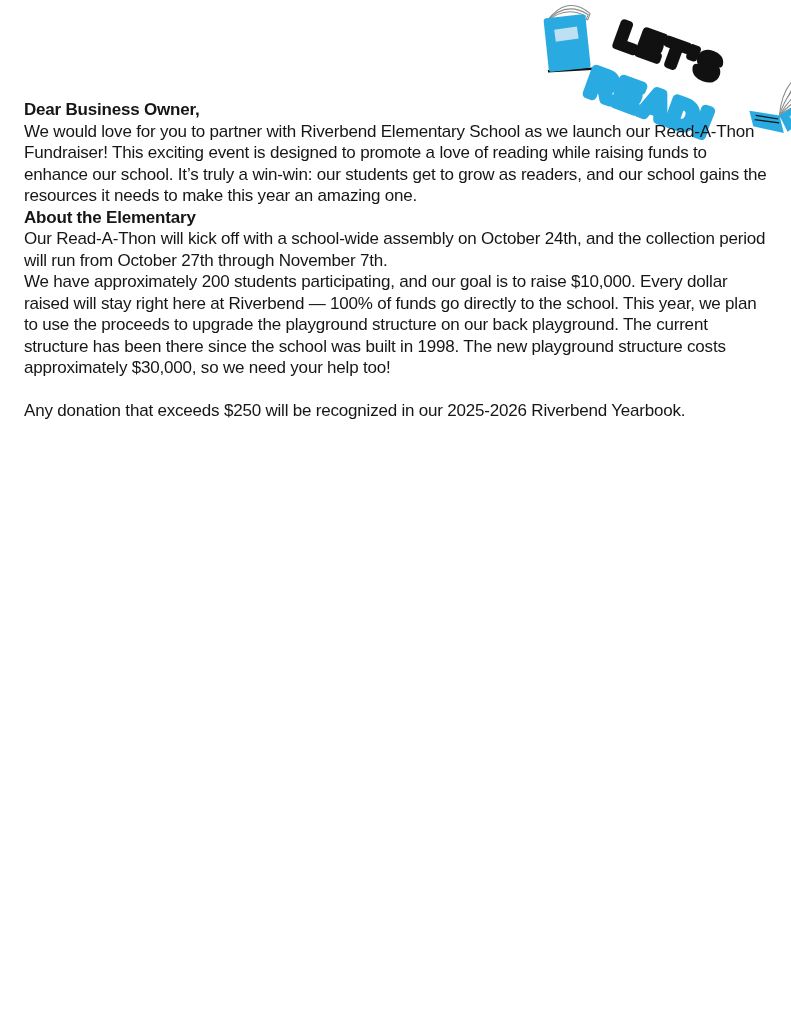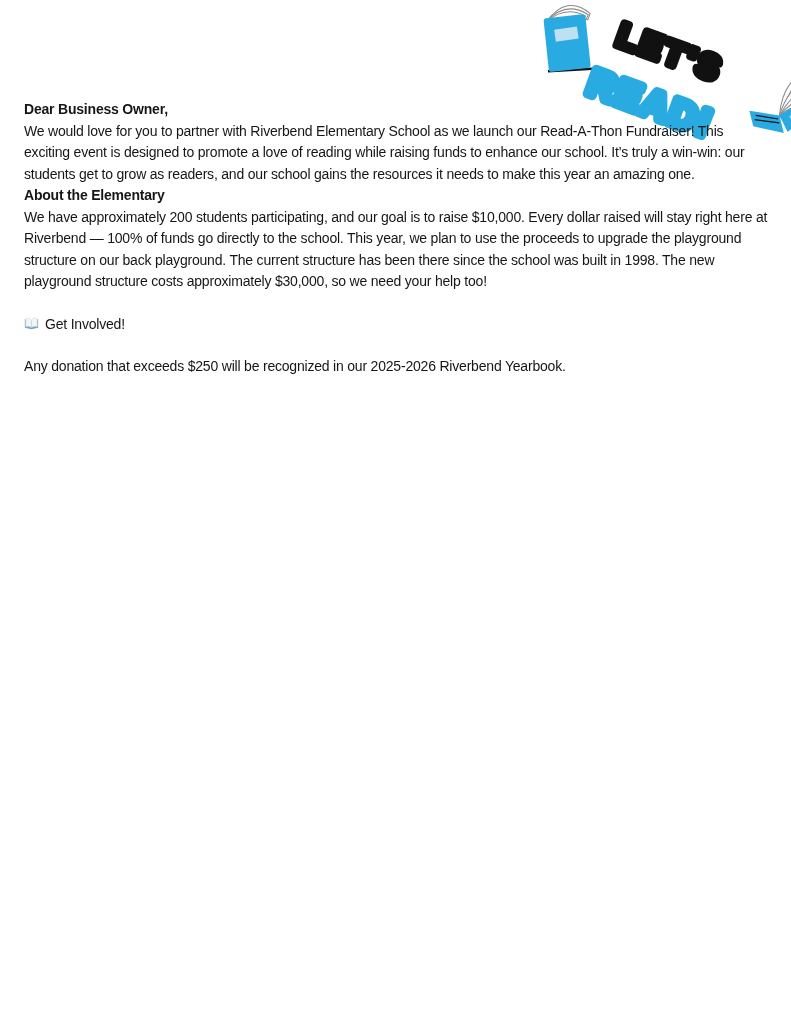--- a/index.html
+++ b/index.html
@@ -7,21 +7,21 @@
     width:791px; height:1024px;
     background:#ffffff;
     position:relative;
     overflow:hidden;
     font-family:"Liberation Sans", sans-serif;
   }
   .content {
     position:absolute;
     left:24px; top:99px;
     width:748px;
-    font-size:14px;
+    font-size:17px;
     line-height:21.5px;
     letter-spacing:-0.2px;
     color:#161616;
   }
   .content p, .content .line { margin:0; }
   .blk { margin:0 0 21px 0; }
   .bold { font-weight:bold; }
   .icon-inline {
     display:inline-block;
     vertical-align:-2px;
@@ -83,32 +83,26 @@
 </svg>
 
 <div class="content">
 
   <p class="bold blk">Dear Business Owner,</p>
 
   <p class="blk">We would love for you to partner with Riverbend Elementary School as we launch our Read-A-Thon Fundraiser! This exciting event is designed to promote a love of reading while raising funds to enhance our school. It’s truly a win-win: our students get to grow as readers, and our school gains the resources it needs to make this year an amazing one.</p>
 
   <div class="blk">
     <div class="line bold">About the Elementary</div>
+    <p>Our Read-A-Thon will kick off with a school-wide assembly on October 24th, and the collection period will run from October 27th through November 7th.</p>
     <p>We have approximately 200 students participating, and our goal is to raise $10,000. Every dollar raised will stay right here at Riverbend — 100% of funds go directly to the school. This year, we plan to use the proceeds to upgrade the playground structure on our back playground. The current structure has been there since the school was built in 1998. The new playground structure costs approximately $30,000, so we need your help too!</p>
   </div>
 
   <div class="blk">
   </div>
 
   <div class="blk">
-    <div class="line">
-      <svg class="icon-inline" viewBox="0 0 36 30" xmlns="http://www.w3.org/2000/svg">
-        <path fill="#7FA4BD" d="M2 4 L18 9 L34 4 L34 25 L18 29 L2 25 Z"></path>
-        <path fill="#F2F5F7" stroke="#C2CDD4" stroke-width="1" d="M4 4 C 9 1, 15 2, 18 6 L18 25 C 15 22, 9 21, 4 23 Z"></path>
-        <path fill="#F2F5F7" stroke="#C2CDD4" stroke-width="1" d="M32 4 C 27 1, 21 2, 18 6 L18 25 C 21 22, 27 21, 32 23 Z"></path>
-      </svg><span>Get Involved!</span>
-    </div>
   </div>
 
   <p class="blk">Any donation that exceeds $250 will be recognized in our 2025-2026 Riverbend Yearbook.</p>
 
 
 </div>
 
 </body></html>

